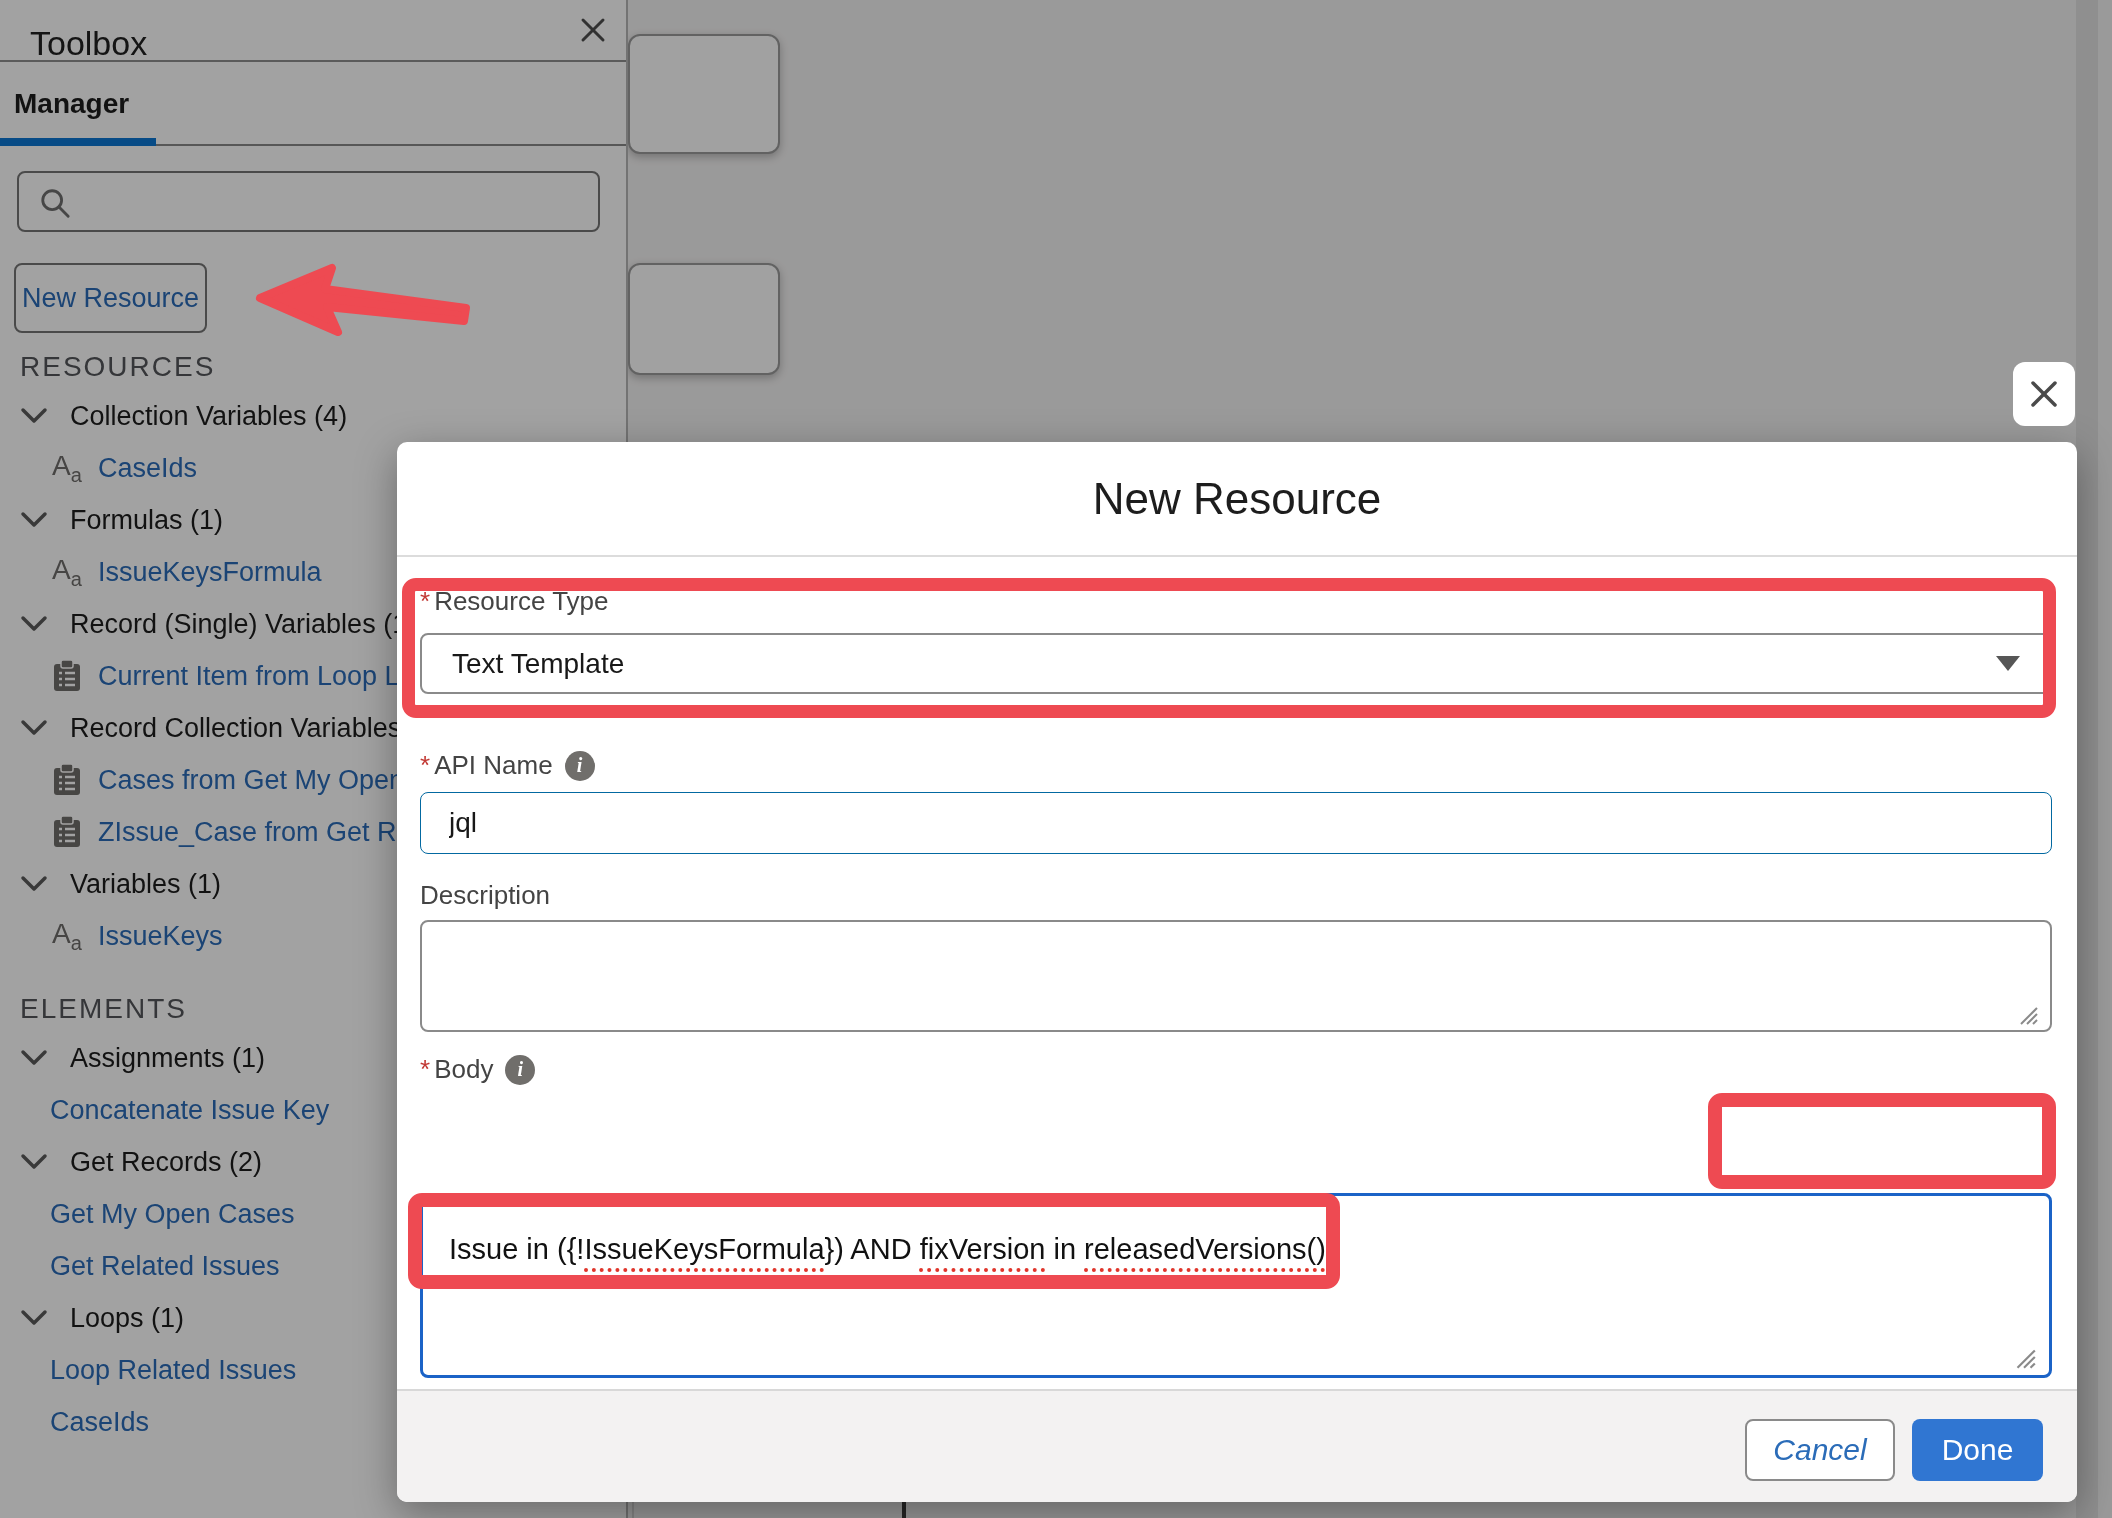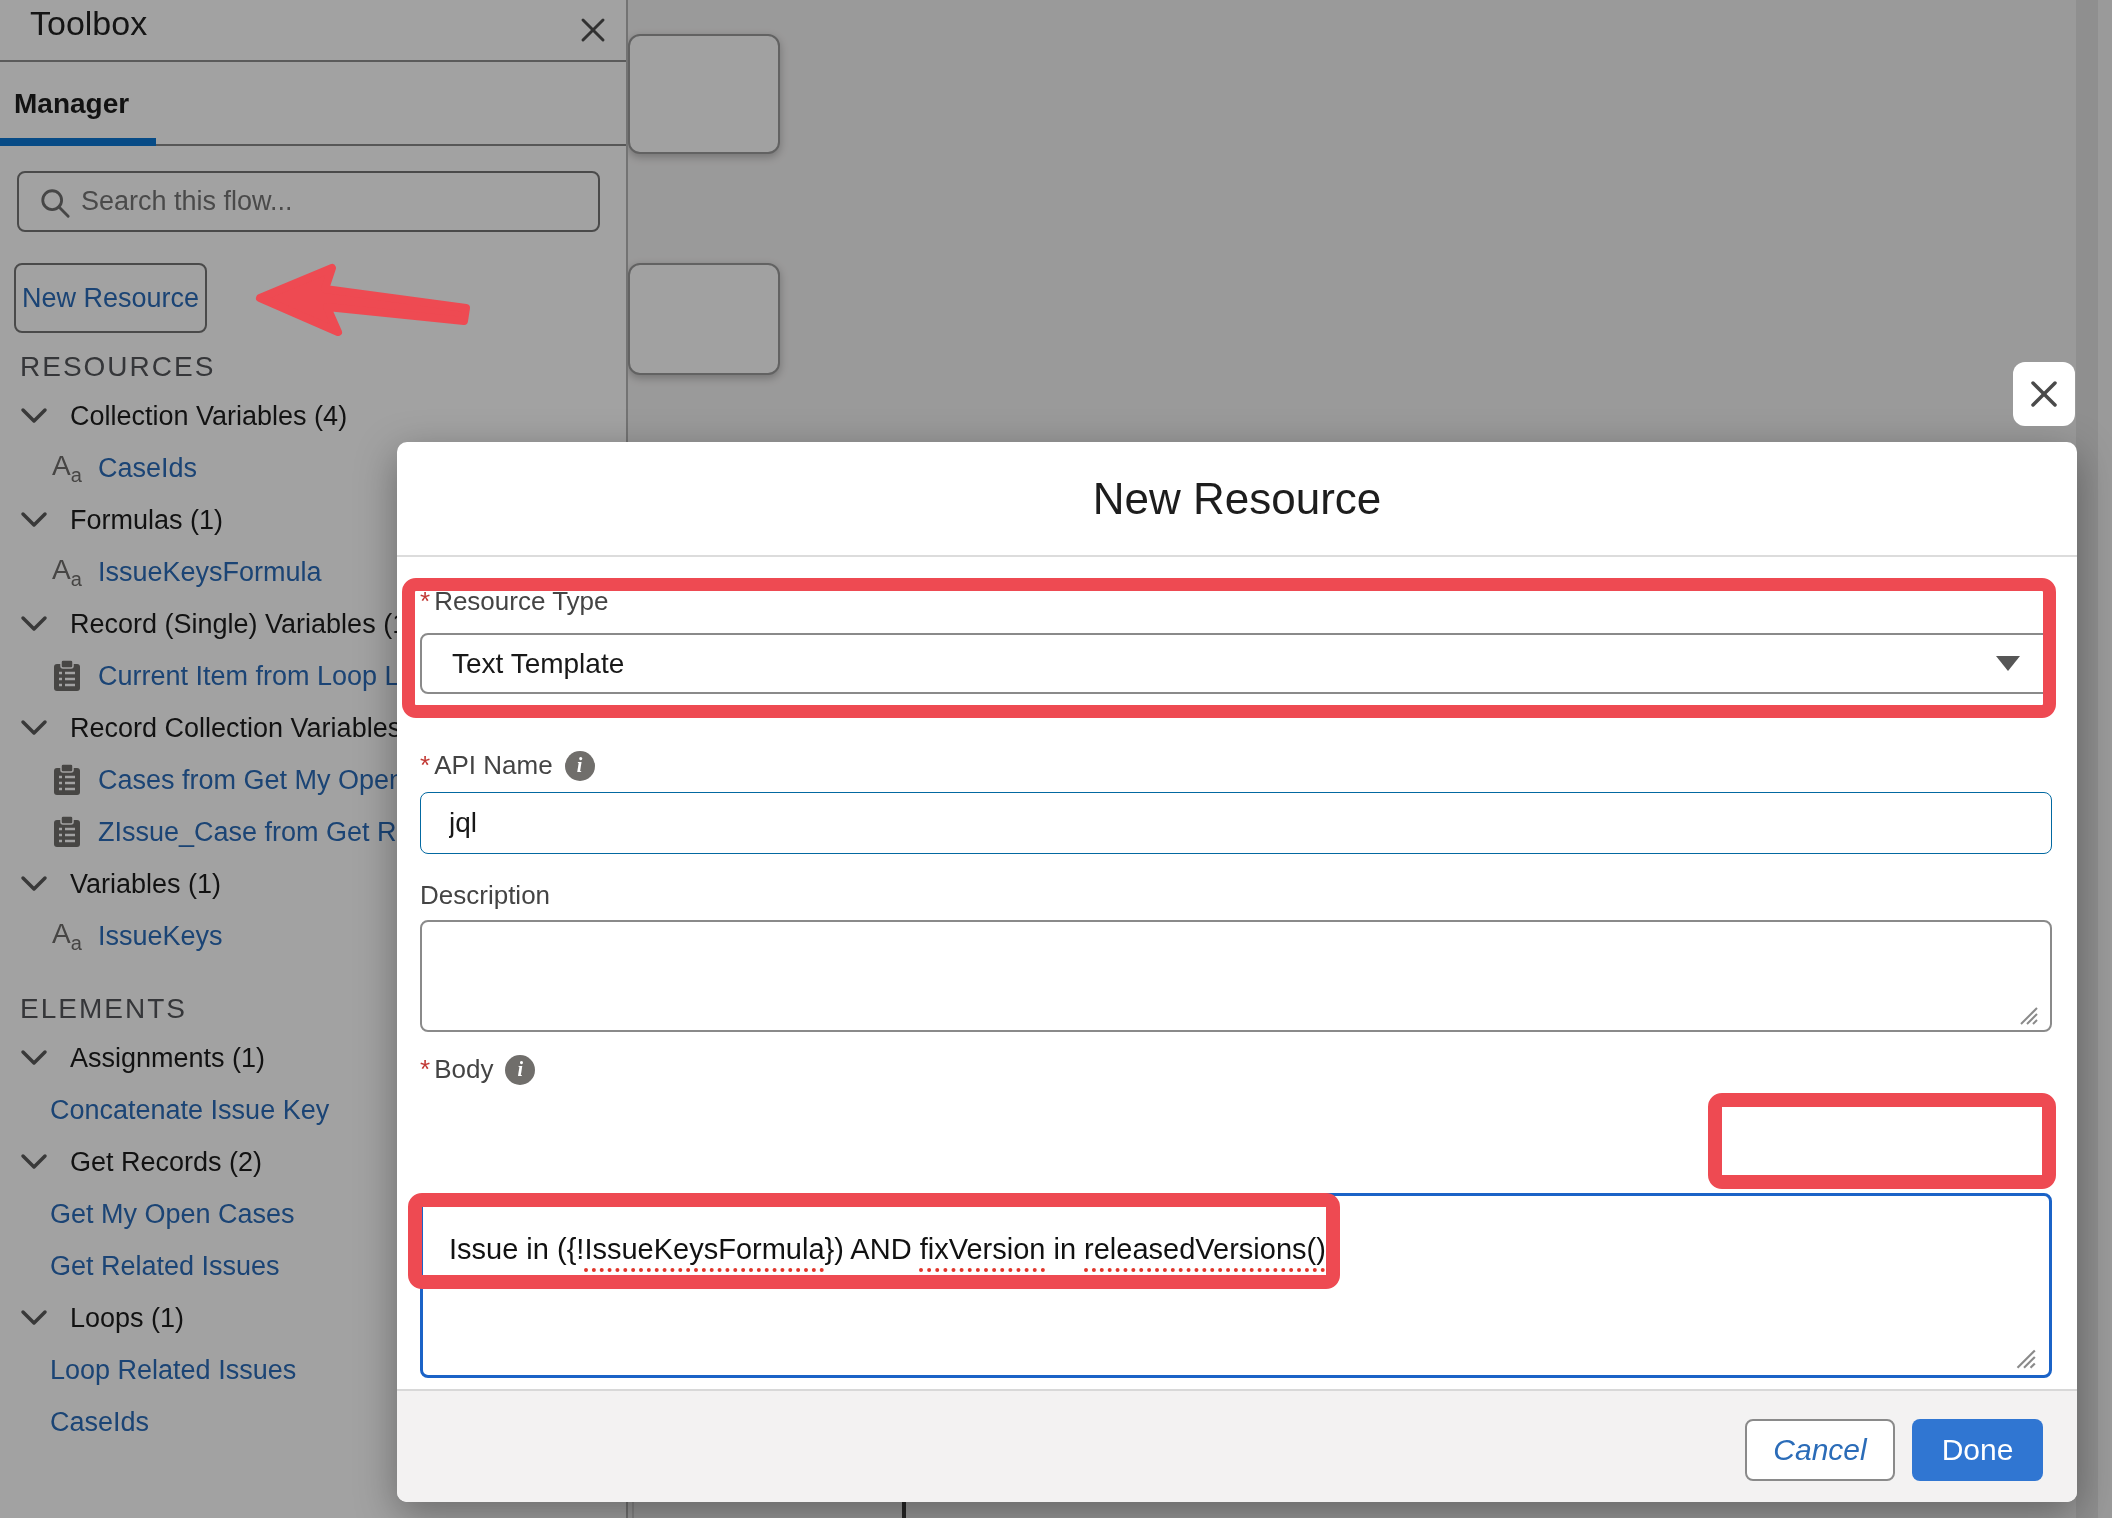--- a/index.html
+++ b/index.html
@@ -14,21 +14,21 @@
   #canvas-card-2 { left:628px; top:263px; width:152px; height:112px; }
   #canvas-scrollbar { position:absolute; right:14px; top:0; width:22px; height:100%; background:#e2e2e2; }
   .canvas-bottombar { position:absolute; left:0; top:1486px; width:100%; height:32px; }
   .canvas-bottombar svg { position:absolute; }
   .cb-divider { position:absolute; width:2px; height:32px; background:#d5d5d5; }
   .cb-bar { position:absolute; width:4px; height:30px; background:#3c3c3c; top:2px; }
 
   
   #toolbox { position:absolute; left:0; top:0; width:628px; height:1518px; background:#ffffff; border-right:2px solid #b5b5b5; z-index:2; overflow:hidden; }
   .tb-header { position:relative; height:62px; border-bottom:2px solid #8f8f8f; }
-  .tb-title { position:absolute; left:30px; top:4px; font-size:34px; color:#222; }
+  .tb-title { position:absolute; left:30px; top:24px; font-size:34px; color:#222; }
   .tb-close { position:absolute; right:14px; top:12px; width:38px; height:38px; background:none; border:none; cursor:pointer; }
   .tb-tabs { position:relative; height:84px; border-bottom:2px solid #8a8a8a; }
   .tb-tab { position:absolute; left:14px; top:26px; font-size:28px; font-weight:bold; color:#1d1d1d; }
   .tb-tab-underline { position:absolute; left:0; bottom:-2px; width:156px; height:8px; background:#0b76d3; }
   .tb-search { position:absolute; left:17px; top:171px; width:583px; height:61px; border:2px solid #757575; border-radius:8px; background:#fff; }
   .tb-search svg { position:absolute; left:20px; top:14px; }
   .tb-search input { position:absolute; left:62px; top:0; width:500px; height:57px; border:none; outline:none; font-size:27px; color:#333; background:transparent; font-family:"Liberation Sans",sans-serif; }
   .tb-search input::placeholder { color:#757575; }
   .tb-newres { position:absolute; left:14px; top:263px; width:193px; height:70px; background:#fff; border:2px solid #757575; border-radius:8px; font-size:27px; color:#2b6cb8; cursor:pointer; font-family:"Liberation Sans",sans-serif; }
   .tree { position:absolute; left:0; top:344px; width:100%; }
@@ -122,21 +122,20 @@
     </div>
     <div class="tb-tabs">
       <div class="tb-tab">Manager</div>
       <div class="tb-tab-underline"></div>
     </div>
     <div class="tb-search">
       <svg width="32" height="32" viewBox="0 0 34 34">
         <circle cx="14" cy="14" r="10" fill="none" stroke="#6e6e6e" stroke-width="3"></circle>
         <line x1="21" y1="21" x2="31" y2="31" stroke="#6e6e6e" stroke-width="3" stroke-linecap="round"></line>
       </svg>
-      <input type="text" placeholder="Search this flow..." style="">
     </div>
     <button class="tb-newres">New Resource</button>
     <div class="tree" id="tree-root">
         <div class="tree-heading">RESOURCES</div>
         <div class="tree-group-row">
           <svg width="28" height="18" viewBox="0 0 28 18">
             <path d="M3 3 L14 14 L25 3" fill="none" stroke="#5a5a5a" stroke-width="3.5" stroke-linecap="round" stroke-linejoin="round"></path>
           </svg>
           <span class="tree-group-label">Collection Variables (4)</span>
         </div>

